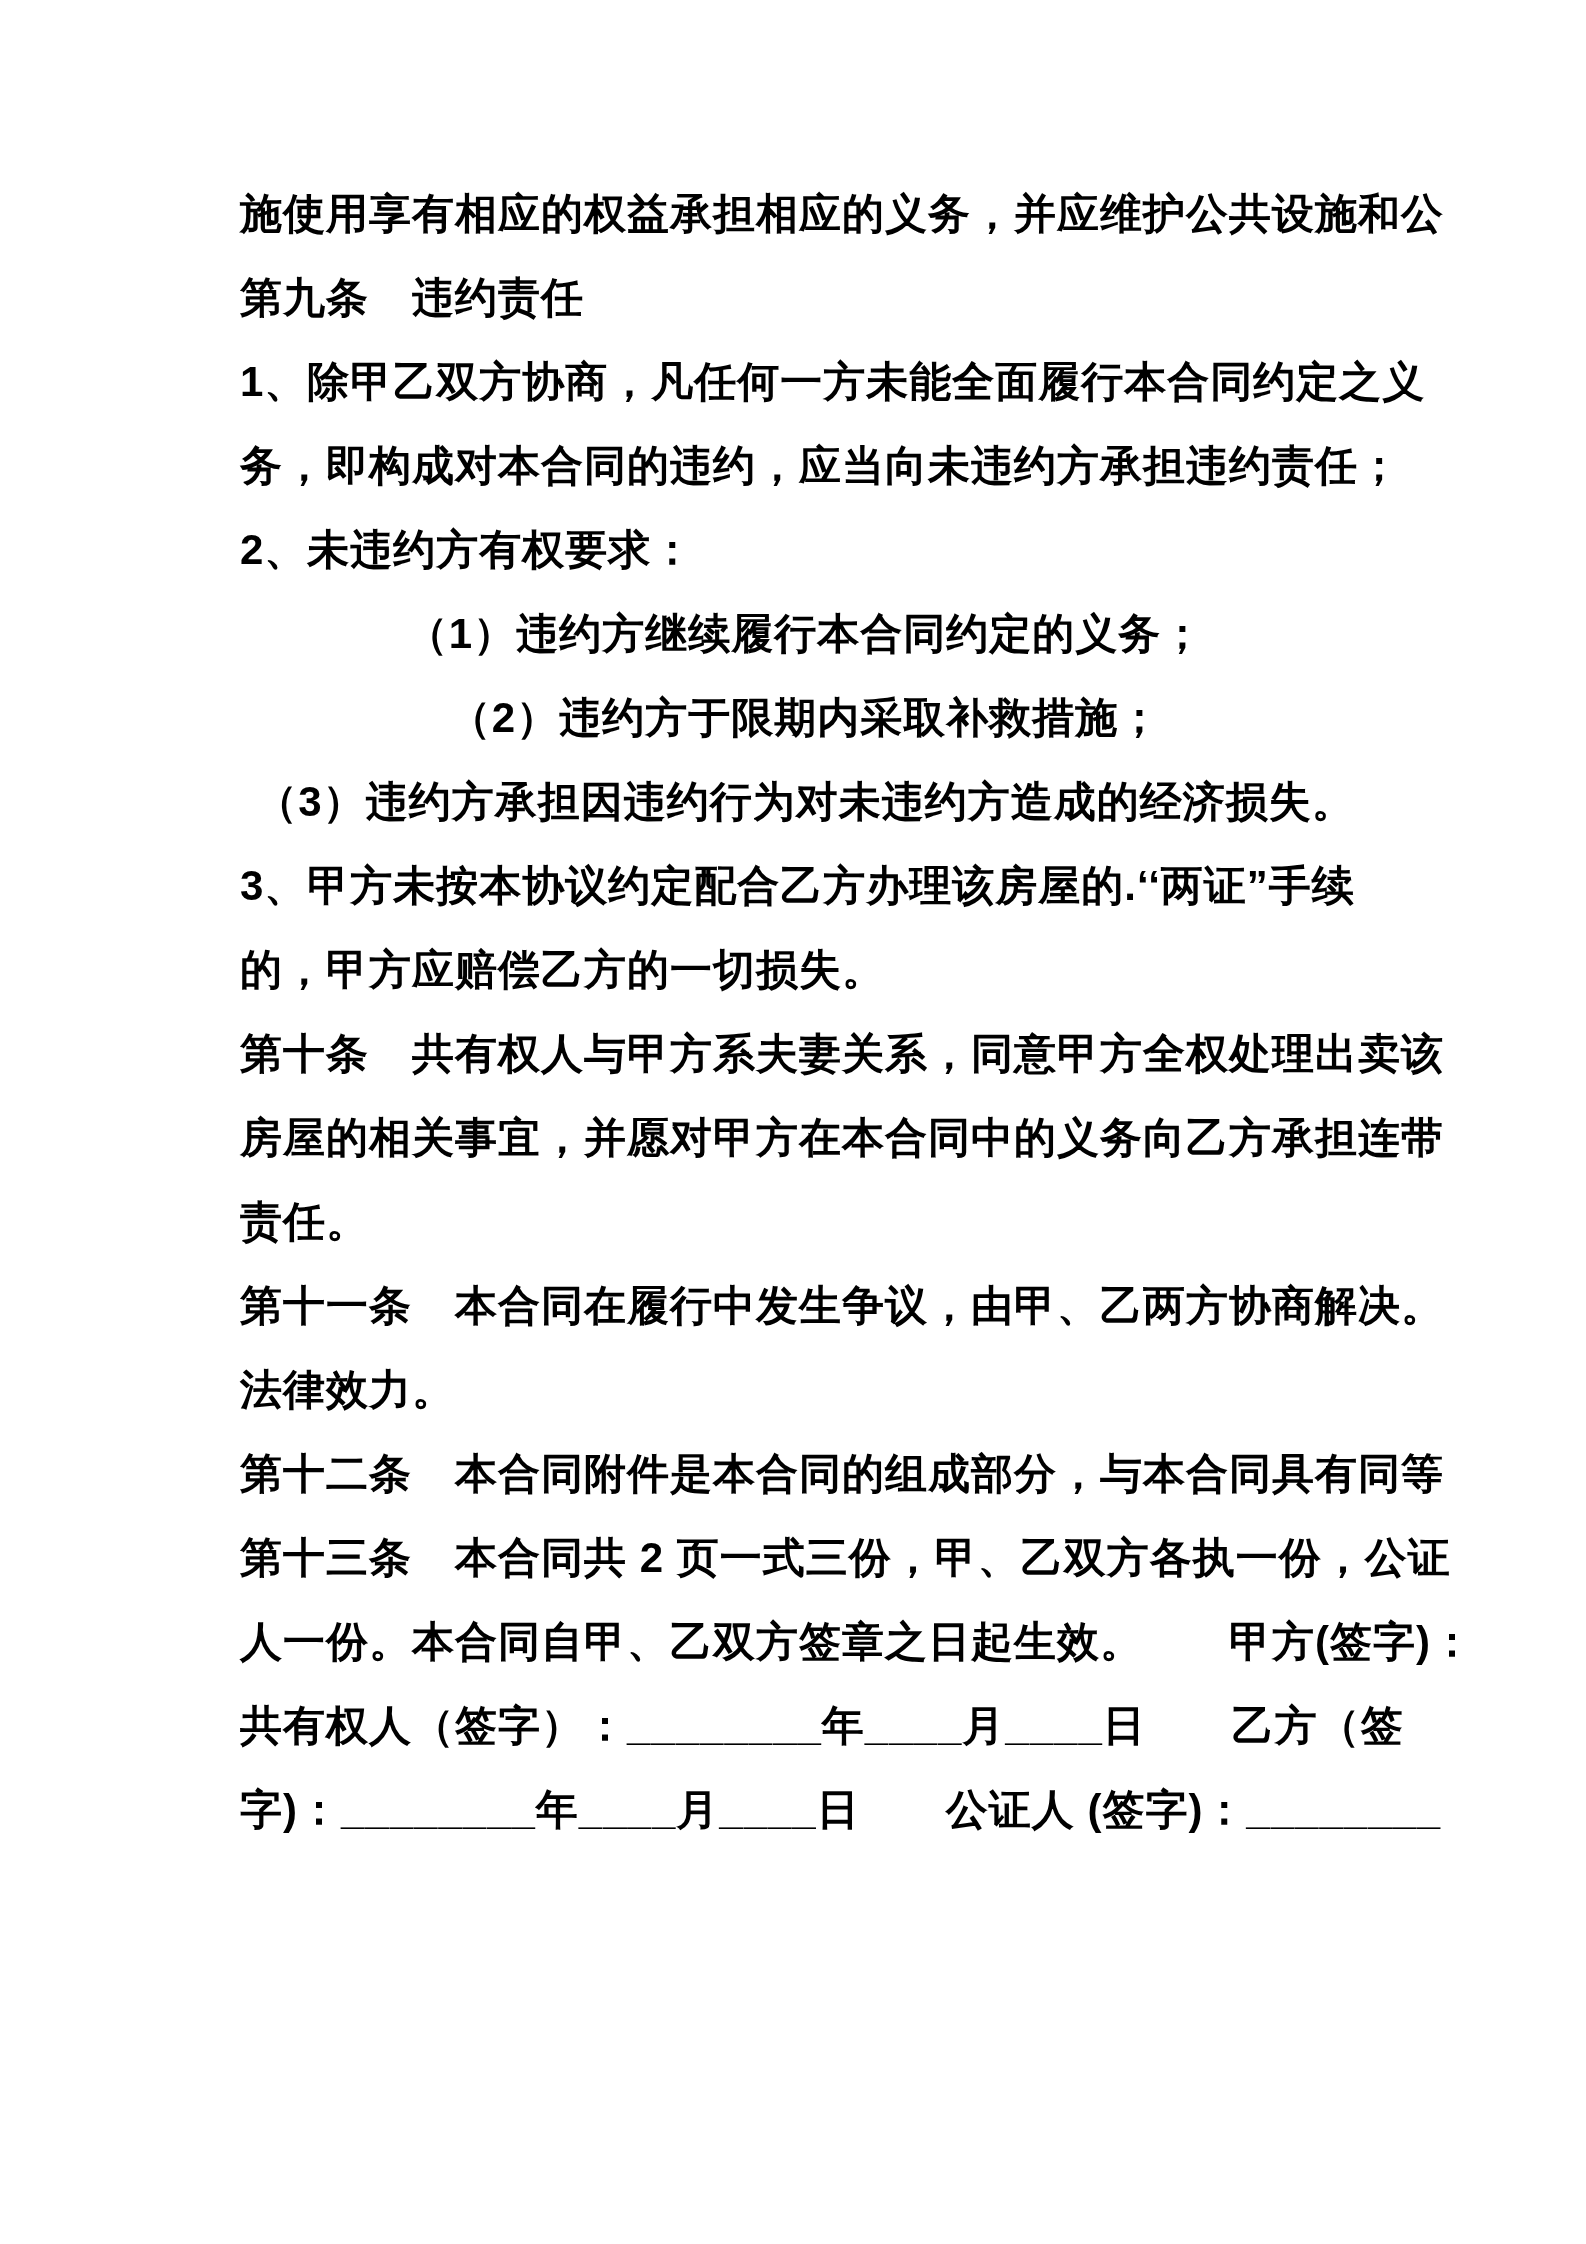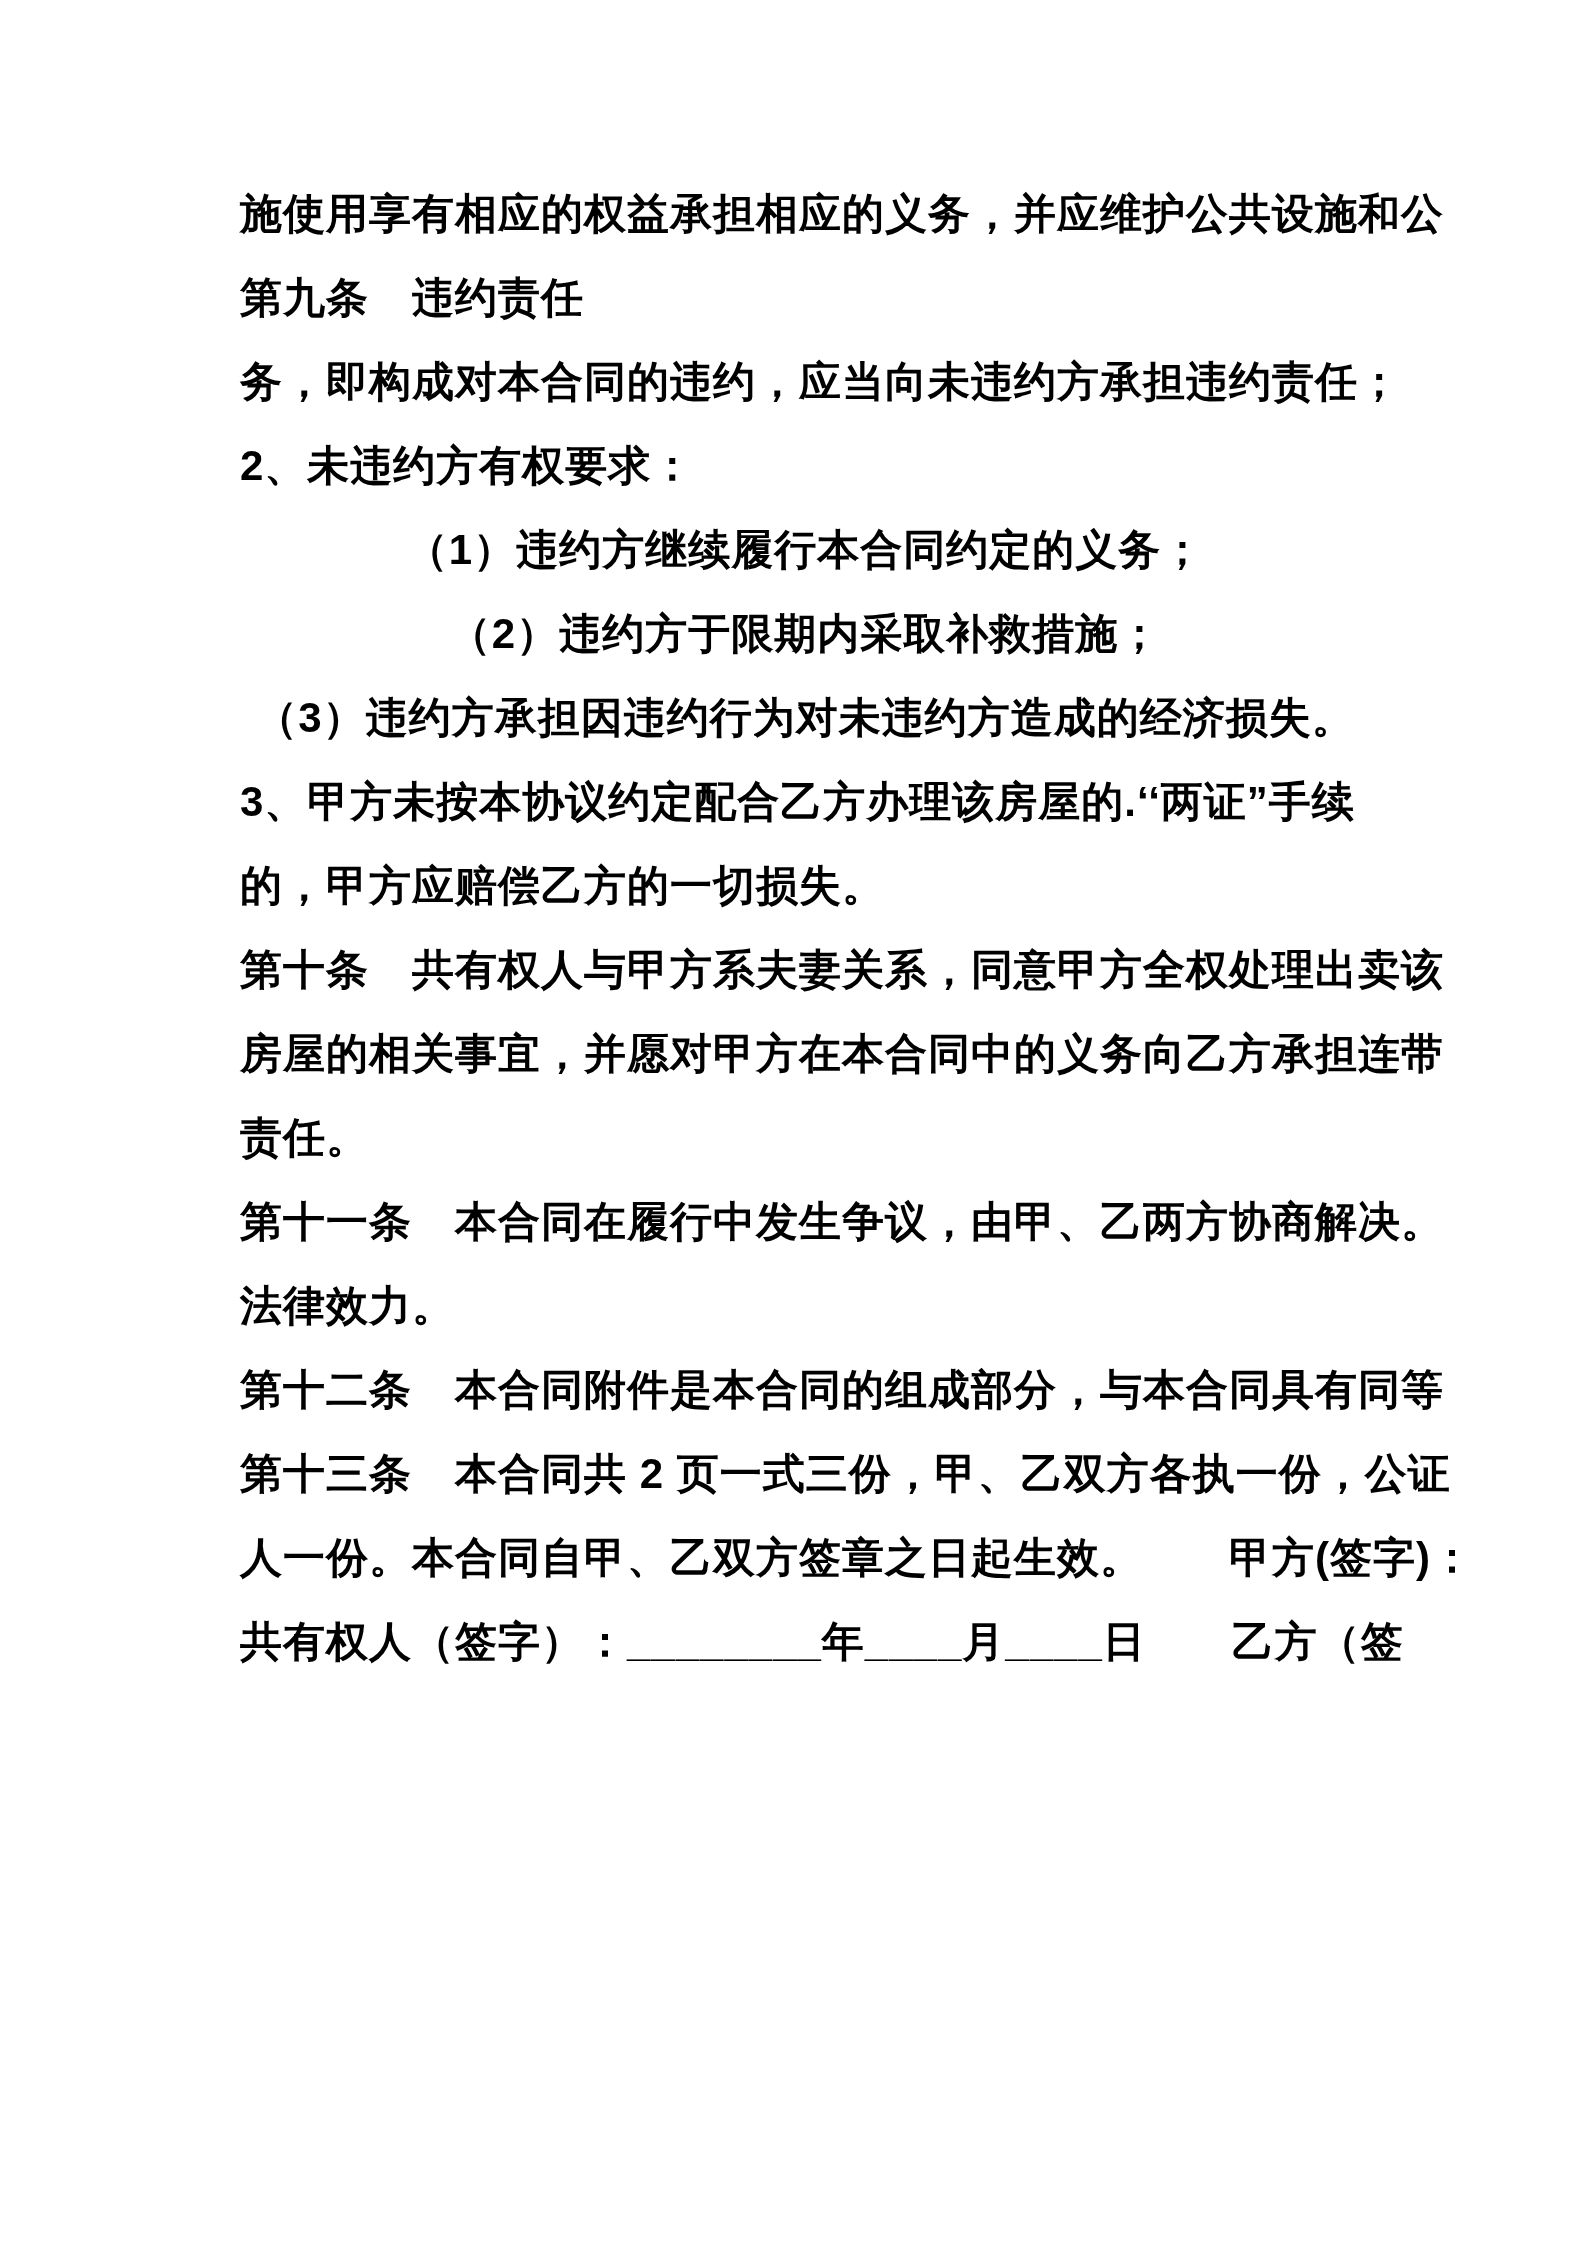--- a/index.html
+++ b/index.html
@@ -34,30 +34,32 @@
     text-align: center;
   }
 </style>
 </head>
 <body>
 
 <div class="page">
   <div class="textblock">
     <div class="line">施使用享有相应的权益承担相应的义务，并应维护公共设施和公</div>
     <div class="line">第九条　违约责任</div>
+    <div class="line">1、除甲乙双方协商，凡任何一方未能全面履行本合同约定之义</div>
     <div class="line">务，即构成对本合同的违约，应当向未违约方承担违约责任；</div>
     <div class="line">2、未违约方有权要求：</div>
     <div class="line indent">（1）违约方继续履行本合同约定的义务；</div>
     <div class="line indent">（2）违约方于限期内采取补救措施；</div>
     <div class="line indent">（3）违约方承担因违约行为对未违约方造成的经济损失。</div>
     <div class="line">3、甲方未按本协议约定配合乙方办理该房屋的.‘‘两证”手续</div>
     <div class="line">的，甲方应赔偿乙方的一切损失。</div>
     <div class="line">第十条　共有权人与甲方系夫妻关系，同意甲方全权处理出卖该</div>
     <div class="line">房屋的相关事宜，并愿对甲方在本合同中的义务向乙方承担连带</div>
     <div class="line">责任。</div>
     <div class="line">第十一条　本合同在履行中发生争议，由甲、乙两方协商解决。</div>
     <div class="line">法律效力。</div>
     <div class="line">第十二条　本合同附件是本合同的组成部分，与本合同具有同等</div>
     <div class="line">第十三条　本合同共 2 页一式三份，甲、乙双方各执一份，公证</div>
     <div class="line">人一份。本合同自甲、乙双方签章之日起生效。　　甲方(签字)：</div>
     <div class="line">共有权人（签字）：________年____月____日　　乙方（签</div>
+    <div class="line">字)：________年____月____日　　公证人 (签字)：________</div>
   </div>
 </div>
 
 </body></html>

